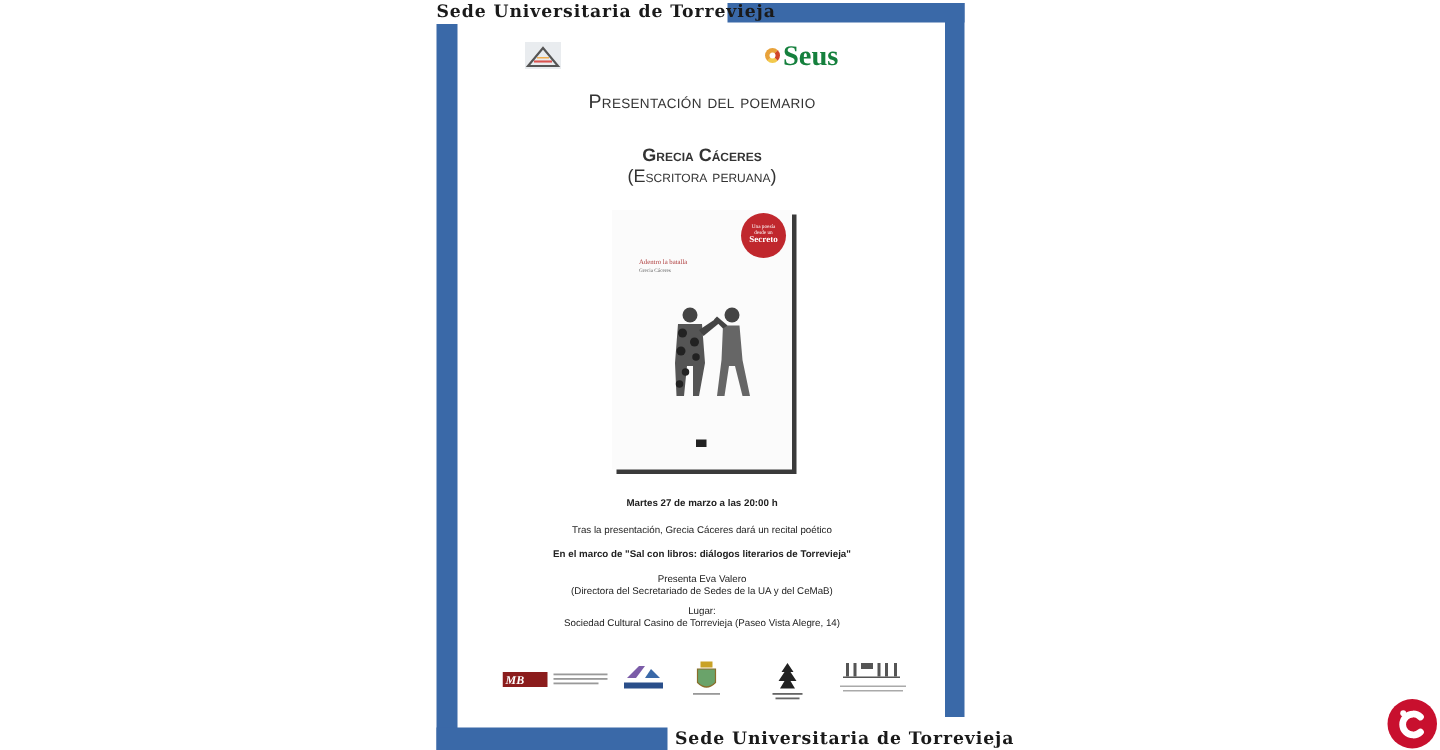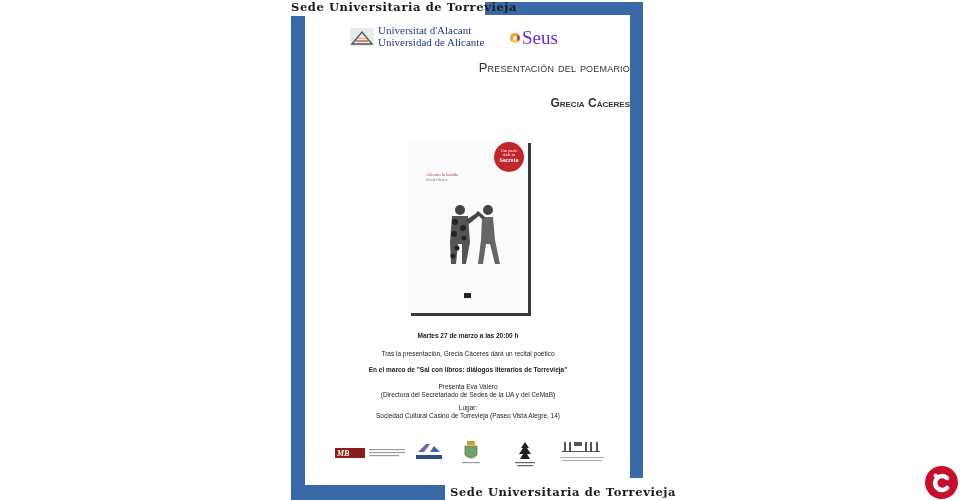--- a/index.html
+++ b/index.html
@@ -4,23 +4,23 @@
 <style>
   html,body{margin:0;padding:0;}
   body{width:960px;height:500px;background:#ffffff;position:relative;overflow:hidden;font-family:"Liberation Sans",sans-serif;}
   .poster{position:absolute;left:0;top:0;width:960px;height:500px;}
   .blue{position:absolute;background:#3a69a8;}
   .top-caption{position:absolute;left:291px;top:0;width:194px;height:15px;font-family:"DejaVu Serif",serif;font-weight:bold;font-size:11.5px;letter-spacing:0.6px;color:#1a1a1a;line-height:15px;white-space:nowrap;}
   .bottom-caption{position:absolute;left:450px;top:484px;width:200px;height:16px;font-family:"DejaVu Serif",serif;font-weight:bold;font-size:11.5px;letter-spacing:0.6px;color:#1a1a1a;line-height:16px;white-space:nowrap;}
   .logos{position:absolute;top:24px;left:350px;width:240px;height:28px;}
   .ua-logo{position:absolute;left:0;top:4px;width:24px;height:18px;}
   .ua-text{position:absolute;left:28px;top:0;font-family:"Liberation Serif",serif;font-size:11px;line-height:12px;color:#1f3d7a;}
-  .seus{position:absolute;left:160px;top:4px;font-family:"Liberation Serif",serif;font-size:19px;line-height:20px;color:#6d28d9;}
+  .seus{position:absolute;left:160px;top:4px;font-family:"Liberation Serif",serif;font-size:19px;line-height:20px;color:#15803d;font-weight:bold;}
   .seus-ring{display:inline-block;width:10px;height:10px;border-radius:50%;border:3px solid #e8a23a;border-right-color:#d0452a;border-bottom-color:#f2c94c;vertical-align:middle;margin-right:2px;box-sizing:border-box;position:relative;top:-2px;}
-  .heading{position:absolute;left:306px;width:324px;text-align:right;color:#333;font-variant:small-caps;}
+  .heading{position:absolute;left:306px;width:324px;text-align:center;color:#333;font-variant:small-caps;}
   .h1{top:60px;font-size:13px;letter-spacing:0.2px;}
   .h2{top:75px;font-size:13px;font-style:italic;}
   .h3{top:96px;font-size:12px;font-weight:bold;}
   .h4{top:110px;font-size:12px;}
   .book{position:absolute;left:408px;top:140px;width:120px;height:173px;background:#fbfbfb;box-shadow:3px 3px 0 #3a3a3a;}
   .book-title{position:absolute;left:18px;top:32px;font-family:"Liberation Serif",serif;font-size:4.5px;color:#b04040;}
   .book-author{position:absolute;left:18px;top:38px;font-family:"Liberation Serif",serif;font-size:3.5px;color:#666;}
   .seal{position:absolute;left:86px;top:2px;width:30px;height:30px;border-radius:50%;background:#c0272d;color:#fff;font-family:"Liberation Serif",serif;font-size:3.5px;text-align:center;line-height:4px;padding-top:7px;box-sizing:border-box;}
   .seal b{font-size:6px;display:block;line-height:7px;}
   .figures{position:absolute;left:30px;top:62px;width:70px;height:64px;}
@@ -43,31 +43,28 @@
   <div class="top-caption">Sede Universitaria de Torrevieja</div>
   <div class="bottom-caption">Sede Universitaria de Torrevieja</div>
 
   <div class="logos">
     <svg class="ua-logo" viewBox="0 0 24 18">
       <rect x="0" y="0" width="24" height="18" fill="#e9ecef"></rect>
       <polygon points="2,16 12,4 22,16" fill="none" stroke="#555" stroke-width="1.4"></polygon>
       <line x1="6" y1="13" x2="18" y2="13" stroke="#d9534f" stroke-width="1.4"></line>
       <line x1="8" y1="10.5" x2="16" y2="10.5" stroke="#f0ad4e" stroke-width="1"></line>
     </svg>
-    <div class="ua-text">
-      <div>Universitat d'Alacant</div>
-      <div>Universidad de Alicante</div>
-    </div>
     <div class="seus">
       <span class="seus-ring"></span><span>Seus</span>
     </div>
   </div>
 
   <div class="heading h1">Presentación del poemario</div>
   <div class="heading h3">Grecia Cáceres</div>
+  <div class="heading h4">(Escritora peruana)</div>
 
   <div class="book">
     <div class="seal">
       <div>Una poesía</div>
       <div>desde un</div>
       <b>Secreto</b>
     </div>
     <div class="book-title">Adentro la batalla</div>
     <div class="book-author">Grecia Cáceres</div>
     <svg class="figures" viewBox="0 0 70 64">

